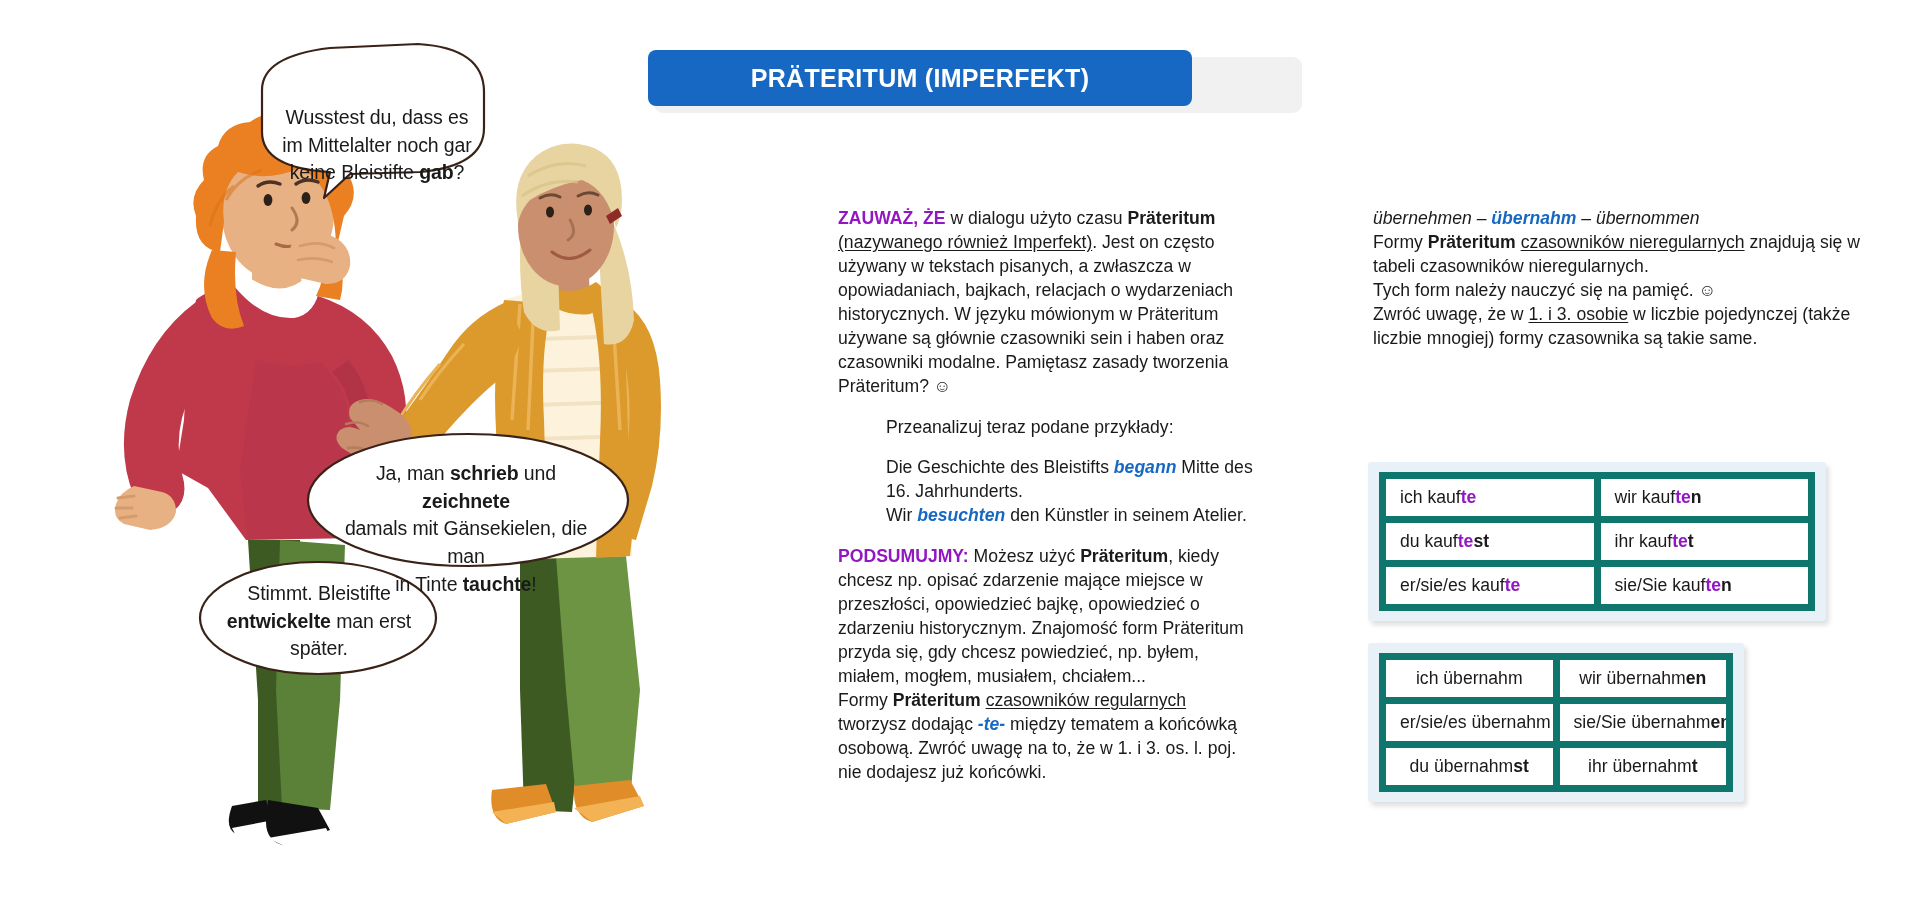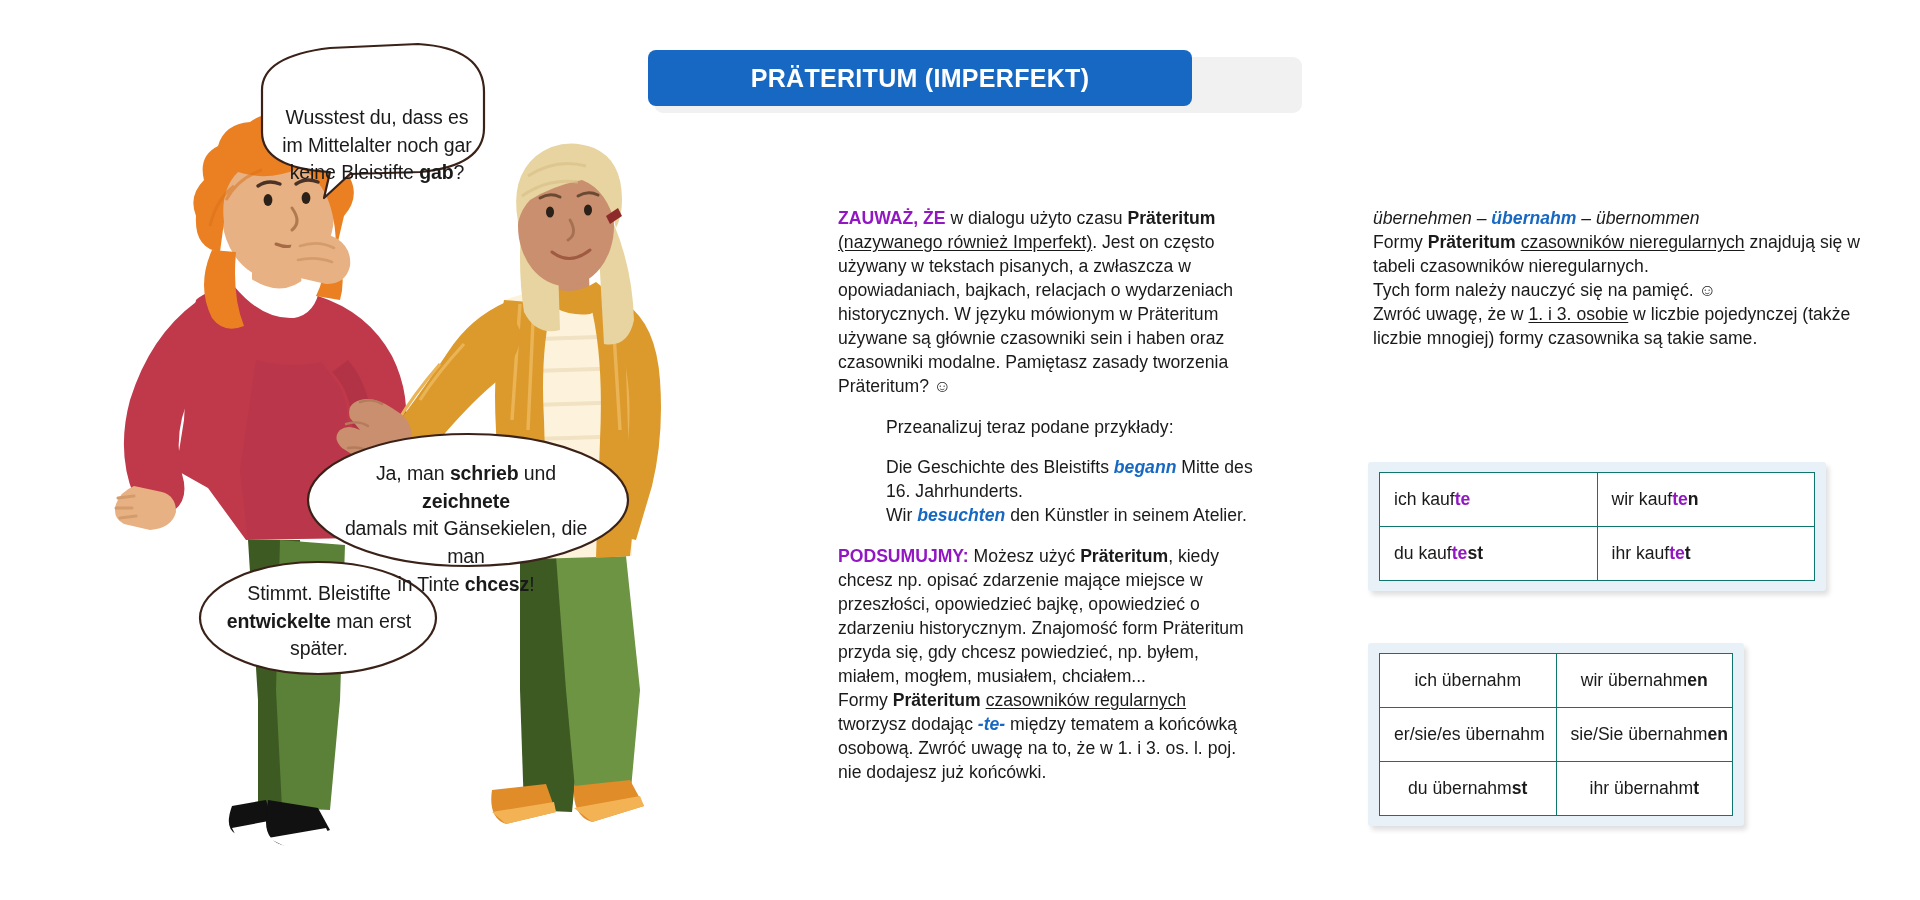--- a/index.html
+++ b/index.html
@@ -104,22 +104,22 @@
   #table1-wrap { left: 1368px; top: 462px; width: 458px; }
   #table2-wrap { left: 1368px; top: 643px; width: 376px; text-align: center; }
 
   table.conj {
     border-collapse: collapse;
     width: 100%;
     background: #ffffff;
     table-layout: fixed;
   }
   table.conj td {
-    border: 1px solid #0f766e;
-    padding: 16px 14px;
+    border: 7px solid #0f766e;
+    padding: 8px 14px;
     font-size: 17.6px;
     height: 33px;
     color: #1a1a1a;
     white-space: nowrap;
     overflow: hidden;
   }
   .end-purple { color: #9217c2; font-weight: 700; }
   .end-black  { color: #1a1a1a; font-weight: 700; }
 </style>
 </head>
@@ -262,21 +262,21 @@
     <g>
       <ellipse cx="318" cy="618" rx="118" ry="56" fill="#ffffff" stroke="#3a2218" stroke-width="2.2"></ellipse>
     </g>
   </svg>
 </div>
 
 <div class="bubble-text" id="bubble1-text">
   Wusstest du, dass es<br>im Mittelalter noch gar<br>keine Bleistifte <b>gab</b>?
 </div>
 <div class="bubble-text" id="bubble2-text">
-  Ja, man <b>schrieb</b> und <b>zeichnete</b><br>damals mit Gänsekielen, die man<br>in Tinte <b>chcesz</b>!
+  Ja, man <b>schrieb</b> und <b>zeichnete</b><br>damals mit Gänsekielen, die man<br>in Tinte <b>tauchte</b>!
 </div>
 <div class="bubble-text" id="bubble3-text">
   Stimmt. Bleistifte<br><b>entwickelte</b> man erst<br>später.
 </div>
 
 <div id="banner-wrap">
   <div id="banner-shadow"></div>
   <div id="banner">PRÄTERITUM (IMPERFEKT)</div>
 </div>
 
@@ -335,20 +335,24 @@
   <table class="conj">
     <tbody>
       <tr>
         <td><span>ich kauf</span><span class="end-purple">te</span></td>
         <td><span>wir kauf</span><span class="end-purple">te</span><span class="end-black">n</span></td>
       </tr>
       <tr>
         <td><span>du kauf</span><span class="end-purple">te</span><span class="end-black">st</span></td>
         <td><span>ihr kauf</span><span class="end-purple">te</span><span class="end-black">t</span></td>
       </tr>
+      <tr>
+        <td><span>er/sie/es kauf</span><span class="end-purple">te</span></td>
+        <td><span>sie/Sie kauf</span><span class="end-purple">te</span><span class="end-black">n</span></td>
+      </tr>
     </tbody>
   </table>
 </div>
 
 <div class="table-wrap" id="table2-wrap">
   <table class="conj">
     <tbody>
       <tr>
         <td><span>ich übernahm</span><span class="end-black"></span></td>
         <td><span>wir übernahm</span><span class="end-black">en</span></td>

